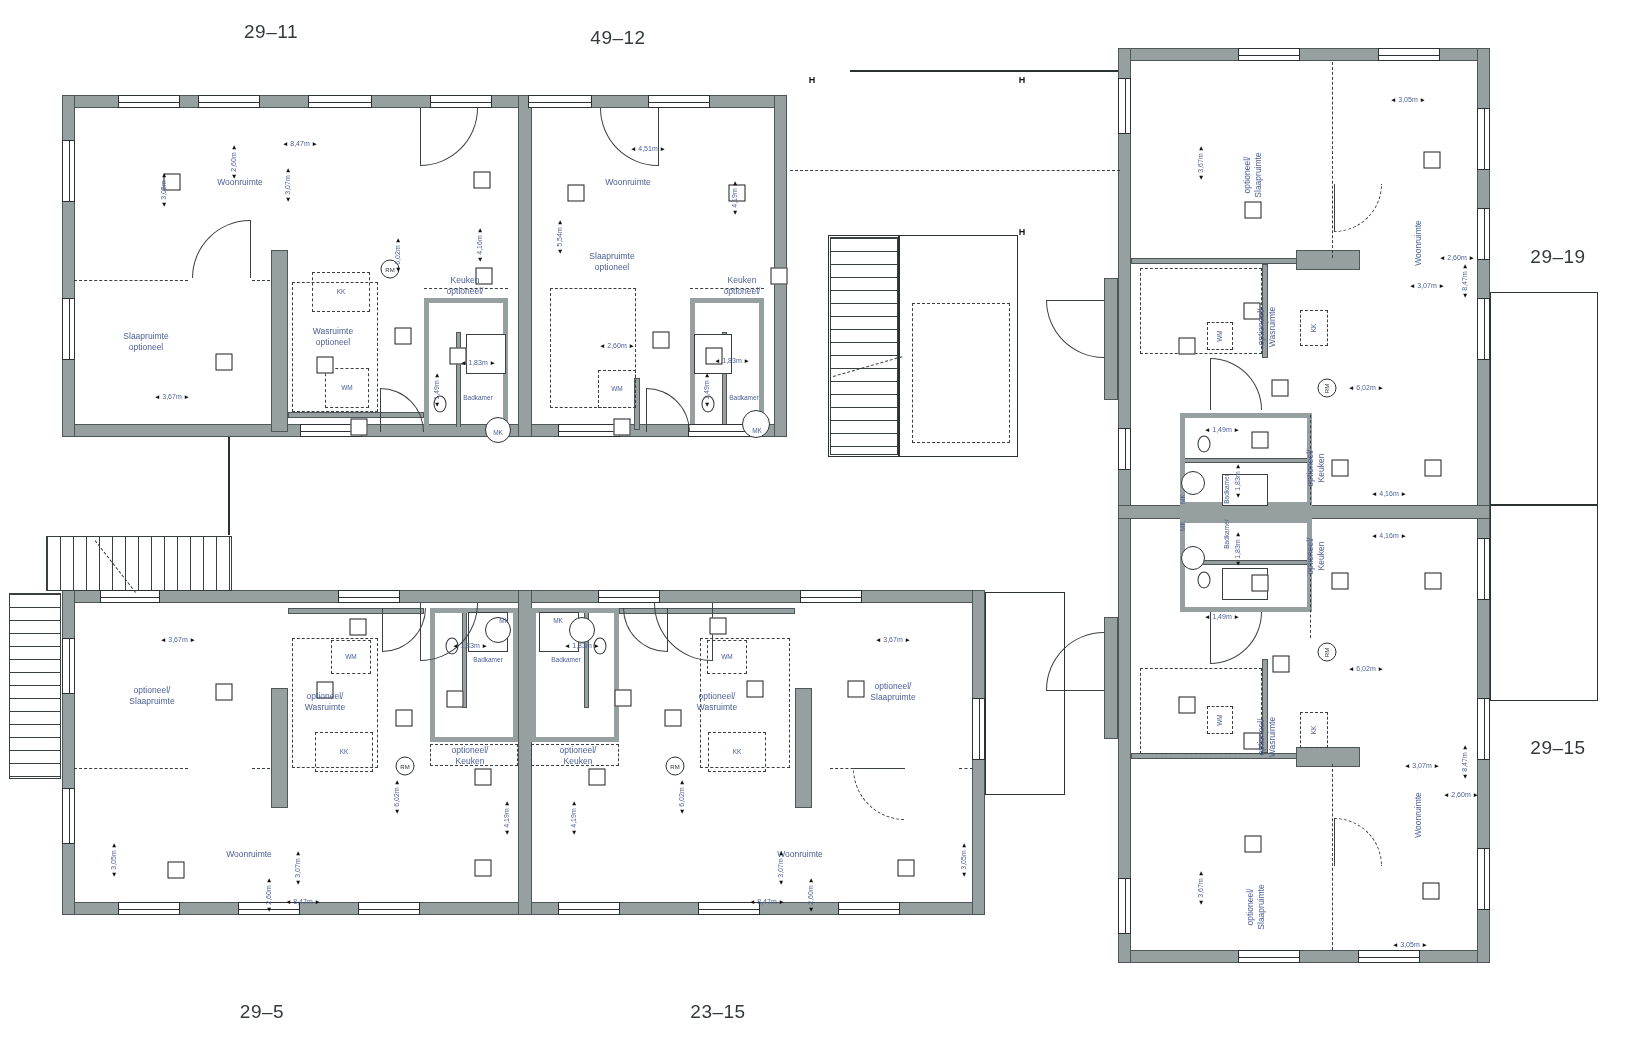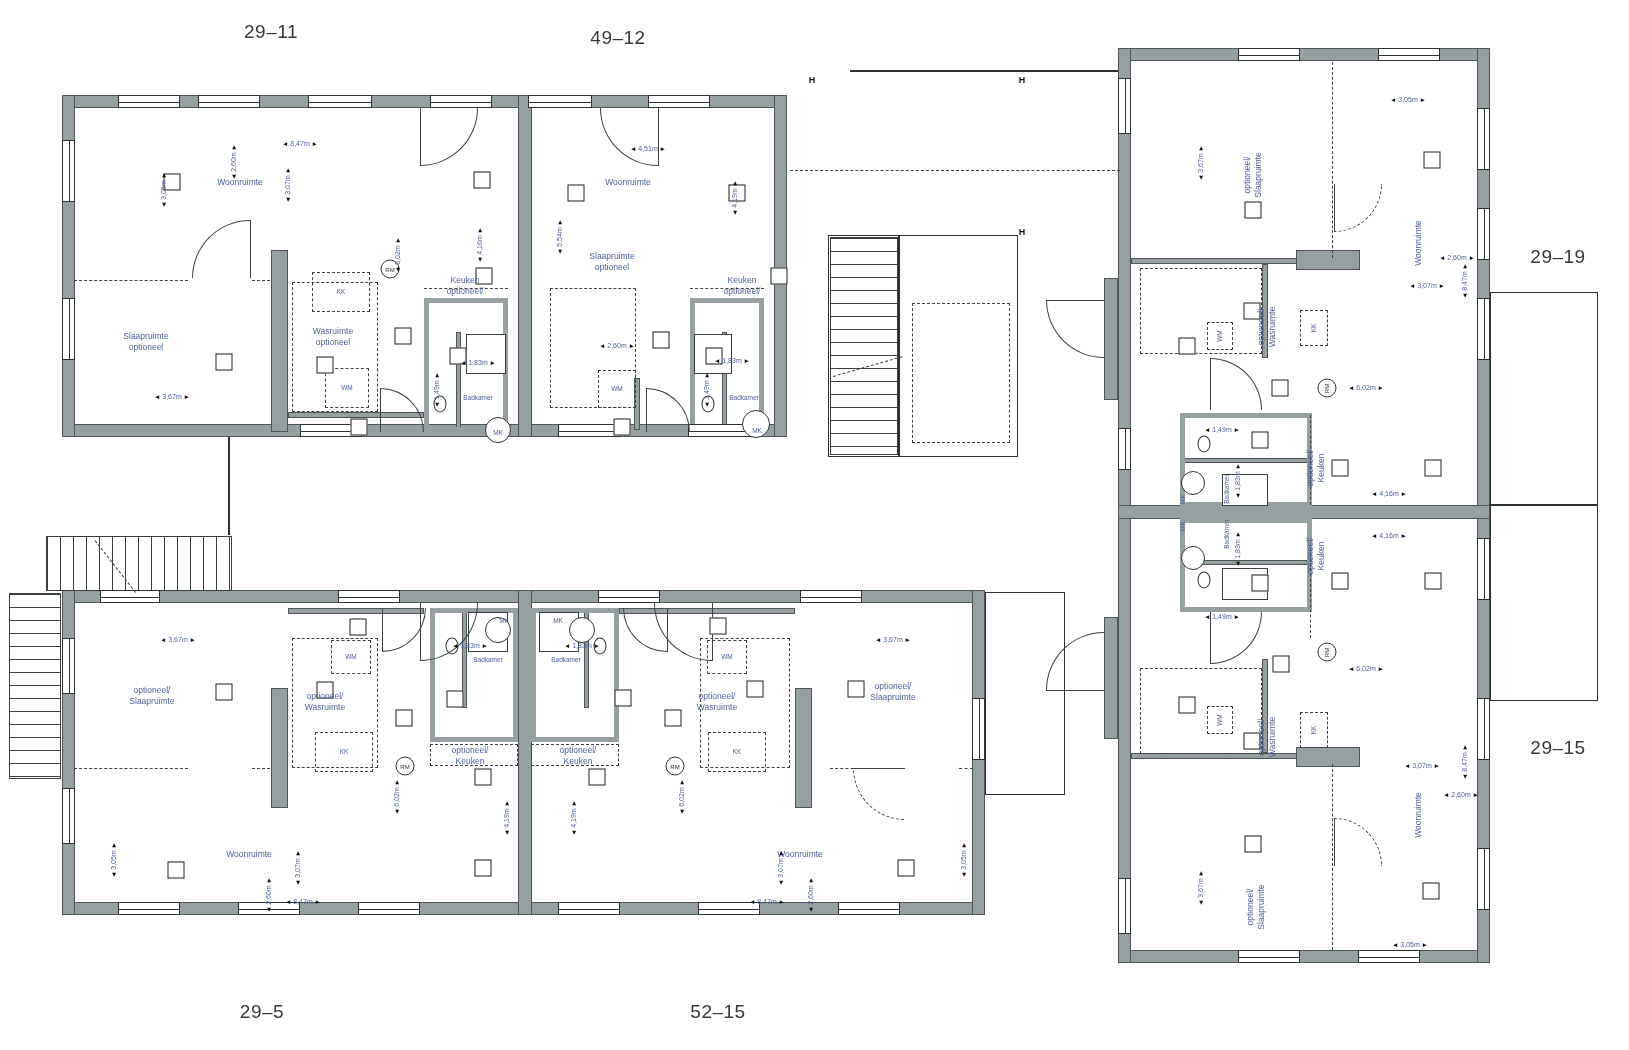--- a/index.html
+++ b/index.html
@@ -293,21 +293,21 @@
     <div class="circ rot" style="left: 1327px; top: 652px; width: 19px; height: 19px;">
       <span>RM</span>
     </div>
     <div class="hmark" style="left: 812px; top: 80px;">H</div>
     <div class="hmark" style="left: 1022px; top: 80px;">H</div>
     <div class="hmark" style="left: 1022px; top: 232px;">H</div>
     <div class="unit" style="left: 271px; top: 32px;">29–11</div>
     <div class="unit" style="left: 618px; top: 38px;">49–12</div>
     <div class="unit" style="left: 1558px; top: 257px;">29–19</div>
     <div class="unit" style="left: 1558px; top: 748px;">29–15</div>
-    <div class="unit" style="left: 718px; top: 1012px;">52–15</div>
+    <div class="unit" style="left: 718px; top: 1012px;">23–15</div>
     <div class="unit" style="left: 262px; top: 1012px;">29–5</div>
     <div class="room" style="left: 240px; top: 183px;">Woonruimte</div>
     <div class="room" style="left: 146px; top: 342px;">Slaapruimte
 optioneel</div>
     <div class="room" style="left: 333px; top: 337px;">Wasruimte
 optioneel</div>
     <div class="room" style="left: 465px; top: 286px;">Keuken
 optioneel/</div>
     <div class="room s" style="left: 478px; top: 398px;">Badkamer</div>
     <div class="room s" style="left: 341px; top: 292px;">KK</div>

